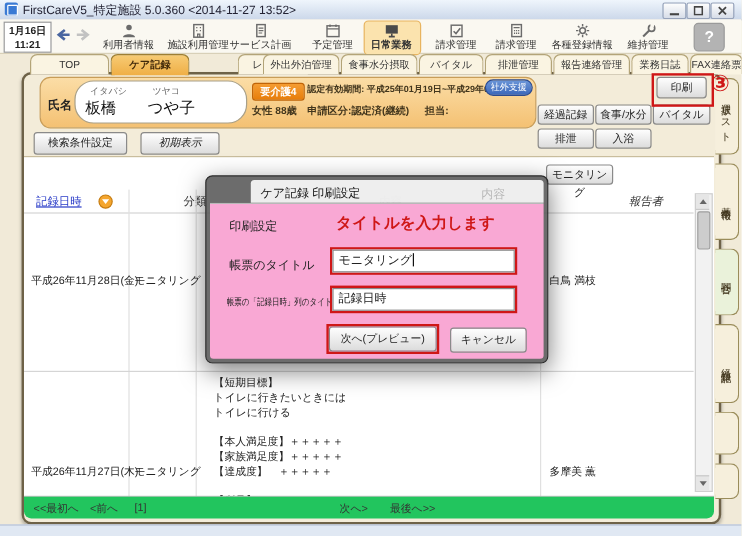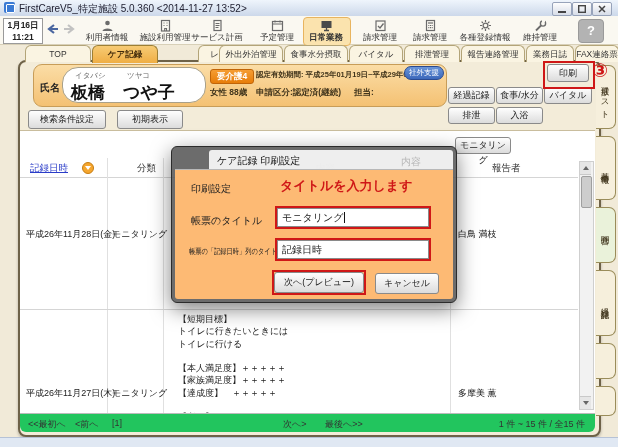--- a/index.html
+++ b/index.html
@@ -31,21 +31,21 @@
     border-radius:6px 6px 0 0;font-size:8.5px;text-align:center;line-height:16px;
     white-space:nowrap;z-index:6;color:#333;}
   .tab.active{background:linear-gradient(#f7cb74,#efae45);font-weight:bold;color:#40290a;height:17px;border-color:#9d7f34;}
   
   .panel{left:18px;top:60px;width:579px;height:373px;background:#f3ecd9;
     border:2px solid #6e6248;border-radius:8px;box-shadow:0 2px 3px rgba(0,0,0,0.25);}
   .ptbar{left:33px;top:64px;width:412px;height:41px;border:1px solid #c89d58;border-radius:9px;
     background:linear-gradient(#fbdda6,#f4c173);}
   .namebox{left:62px;top:67px;width:142px;height:34px;background:#fff;border:1px solid #a8a089;border-radius:16px;}
   .furi{top:3px;font-size:7.5px;color:#666;}
-  .nm{top:13px;font-size:17px;font-weight:bold;color:#111;text-align:right;}
+  .nm{top:13px;font-size:13px;font-weight:normal;color:#111;text-align:right;}
   .badge-care{left:210px;top:69px;width:42px;height:13px;background:linear-gradient(#f59d33,#e77d0a);
     border:1px solid #c06408;border-radius:3px;color:#fff;font-size:8.5px;font-weight:bold;
     text-align:center;line-height:13px;}
   .badge-sup{left:404px;top:66px;width:38px;height:12px;background:linear-gradient(#6a95d8,#3c68ba);
     border:1px solid #2a4a90;border-radius:7px;color:#fff;font-size:7.5px;text-align:center;line-height:12px;}
   .pt-small{font-size:8.5px;font-weight:bold;color:#41351c;white-space:nowrap;}
   .btn{background:linear-gradient(#fefefe,#dcdcdc);border:1px solid #8a8a8a;border-radius:3px;
     font-size:9px;color:#222;text-align:center;cursor:default;}
   .red-box{border:2px solid #cf1717;z-index:7;}
   .step-num{font-size:19px;color:#cf1717;font-weight:bold;z-index:7;}
@@ -77,21 +77,21 @@
     display:flex;align-items:center;justify-content:center;letter-spacing:1px;z-index:5;}
   .stab.green{background:#eaf2da;}
   
   .dialog{left:171px;top:146px;width:286px;height:157px;z-index:40;border-radius:6px;
     background:rgba(88,88,88,0.88);border:1px solid #2c2c2c;
     box-shadow:0 6px 20px rgba(0,0,0,0.5);padding:3px;box-sizing:border-box;}
   .dlg-title{position:absolute;left:3px;top:3px;right:3px;height:19px;
     background:rgba(247,247,247,0.93);border-radius:3px 3px 0 0;margin-left:34px;}
   .dlg-title .t{position:absolute;left:8px;top:4px;font-size:10px;color:#111;white-space:nowrap;}
   .dlg-ghost{position:absolute;left:192px;top:5px;font-size:10px;color:#8a8a8a;opacity:0.55;}
-  .dlg-body{position:absolute;left:3px;top:22px;right:3px;bottom:3px;background:#fdba74;
+  .dlg-body{position:absolute;left:3px;top:22px;right:3px;bottom:3px;background:#f9a8d4;
     border-top:1px solid #b8b8b8;border-radius:0 0 3px 3px;}
   .dlg-lbl{position:absolute;font-size:10px;color:#222;white-space:nowrap;}
   .hint{position:absolute;left:105px;top:7px;font-size:13px;font-weight:bold;color:#cf1717;white-space:nowrap;}
   .fld-wrap{position:absolute;border:2px solid #cf1717;}
   .fld{width:146px;height:17px;background:#fff;border:1px solid #8a8a8a;
     font-size:10px;line-height:17px;padding-left:4px;white-space:nowrap;overflow:hidden;}
   .caret{display:inline-block;width:1px;height:11px;background:#111;vertical-align:-2px;margin-left:1px;}
   svg{display:block;margin:0 auto;}
 </style>
 </head>
@@ -250,31 +250,31 @@
 
 <div class="abs red-box" style="left:543px;top:61px;width:48px;height:24px;"></div>
 <div class="abs btn" style="left:547px;top:64px;width:40px;height:16px;line-height:16px;">印刷</div>
 <div class="abs step-num" style="left:592px;top:59px;">③</div>
 <div class="abs btn" style="left:448px;top:87px;width:45px;height:15px;line-height:15px;">経過記録</div>
 <div class="abs btn" style="left:496px;top:87px;width:45px;height:15px;line-height:15px;">食事/水分</div>
 <div class="abs btn" style="left:544px;top:87px;width:46px;height:15px;line-height:15px;">バイタル</div>
 <div class="abs btn" style="left:448px;top:107px;width:45px;height:15px;line-height:15px;">排泄</div>
 <div class="abs btn" style="left:496px;top:107px;width:45px;height:15px;line-height:15px;">入浴</div>
 <div class="abs btn" style="left:28px;top:110px;width:76px;height:17px;line-height:17px;">検索条件設定</div>
-<div class="abs btn" style="left:117px;top:110px;width:64px;height:17px;line-height:17px;">初期表示</div>
+<div class="abs btn" style="left:117px;top:110px;width:64px;height:17px;line-height:17px;font-style:italic;">初期表示</div>
 
 <div class="abs table-sec">
   <div class="abs btn" style="left:435px;top:6px;width:54px;height:15px;line-height:15px;">モニタリング</div>
   
   <div class="abs th" style="left:10px;top:31px;">
     <span class="link">記録日時</span></div>
   <div class="abs sorticon" style="left:62px;top:31px;"></div>
-  <div class="abs th" style="left:117px;top:31px;">分類</div>
+  <div class="abs th" style="left:133px;top:31px;">分類</div>
   <div class="abs th" style="left:296px;top:31px;">内容</div>
-  <div class="abs th" style="left:472px;top:31px;">報告者</div>
+  <div class="abs th" style="left:504px;top:31px;font-style:italic;">報告者</div>
   <div class="abs hline" style="left:0;top:46px;width:558px;"></div>
   
   <div class="abs vline" style="left:87px;top:27px;height:256px;"></div>
   <div class="abs vline" style="left:143px;top:27px;height:256px;"></div>
   <div class="abs vline" style="left:430px;top:27px;height:256px;"></div>
   <div class="abs hline" style="left:0;top:178px;width:558px;"></div>
   
   <div class="abs cell" style="left:6px;top:97px;">平成26年11月28日(金)</div>
   <div class="abs cell" style="left:92px;top:97px;">モニタリング</div>
   <div class="abs cell" style="left:438px;top:97px;">白鳥 満枝</div>
@@ -303,21 +303,20 @@
       </div>
   </div>
 </div>
 
 <div class="abs footer">
   <div class="abs pg" style="left:8px;">&lt;&lt;最初へ</div>
   <div class="abs pg" style="left:55px;">&lt;前へ</div>
   <div class="abs pg" style="left:92px;">[1]</div>
   <div class="abs pg" style="left:263px;">次へ&gt;</div>
   <div class="abs pg" style="left:305px;">最後へ&gt;&gt;</div>
-  <div class="abs pg" style="right:10px;">1 件 ~ 15 件 / 全15 件</div>
 </div>
 
 <div class="abs stab" style="top:65px;height:62px;">選択リスト</div>
 <div class="abs stab" style="top:136px;height:62px;">基本情報</div>
 <div class="abs stab green" style="top:207px;height:54px;">問合せ</div>
 <div class="abs stab" style="top:270px;height:64px;">経過記録</div>
 <div class="abs stab" style="top:343px;height:34px;"></div>
 <div class="abs stab" style="top:386px;height:28px;"></div>
 
 <div class="abs dialog">

